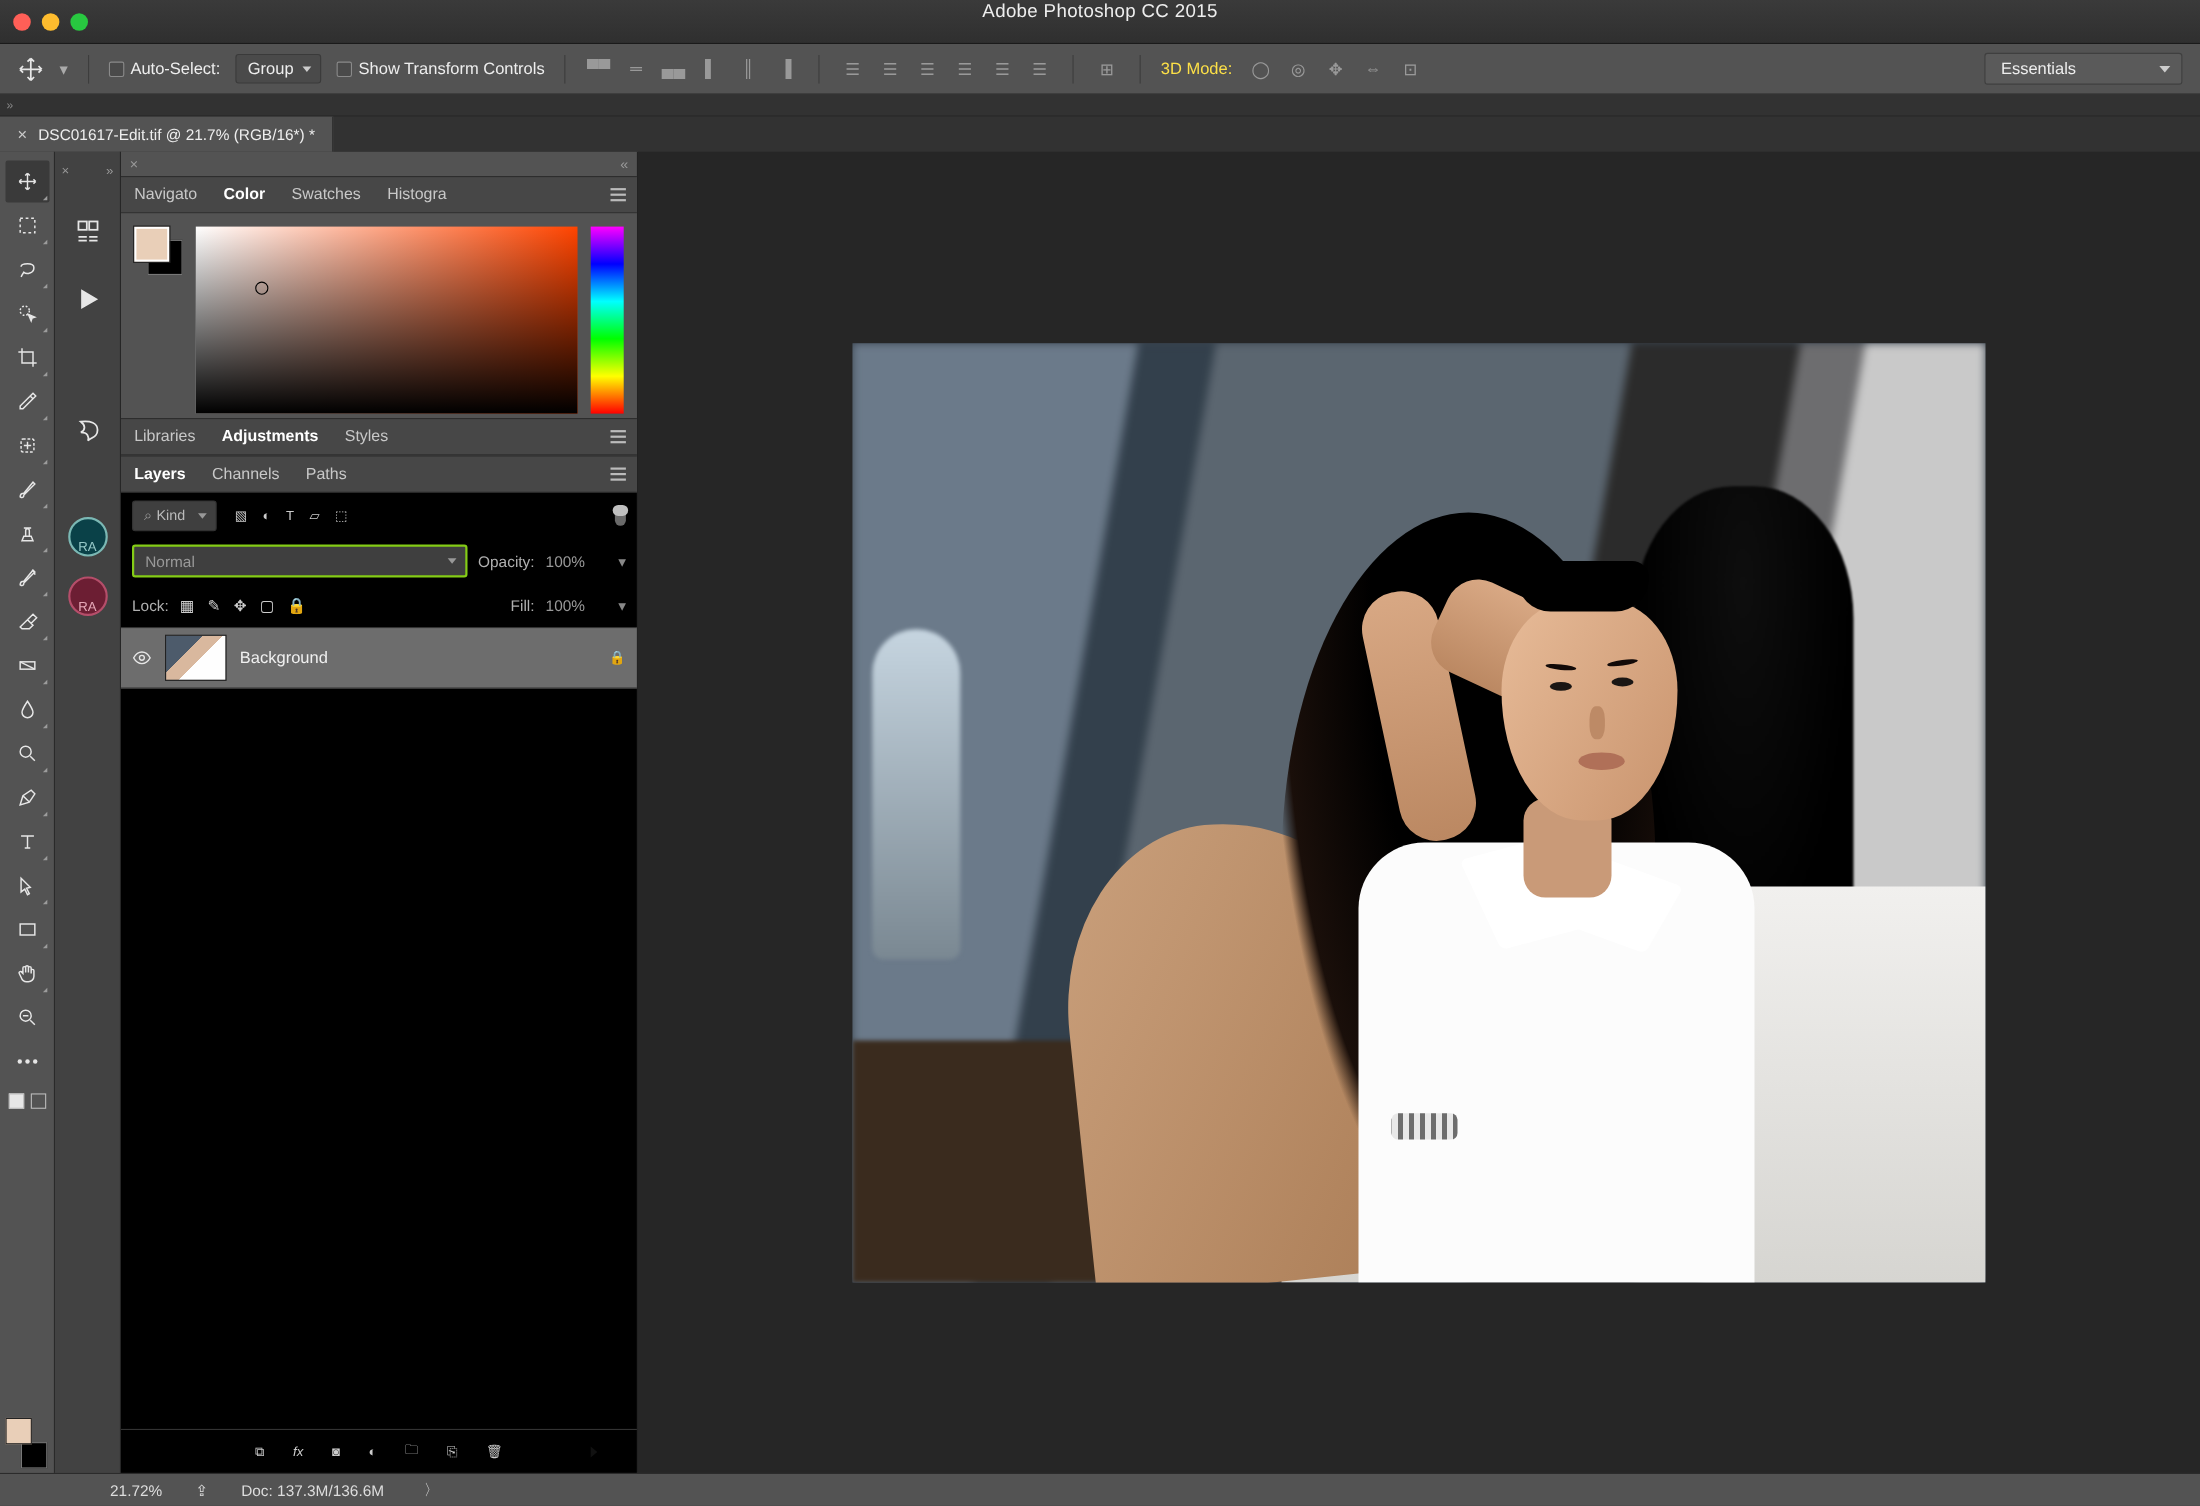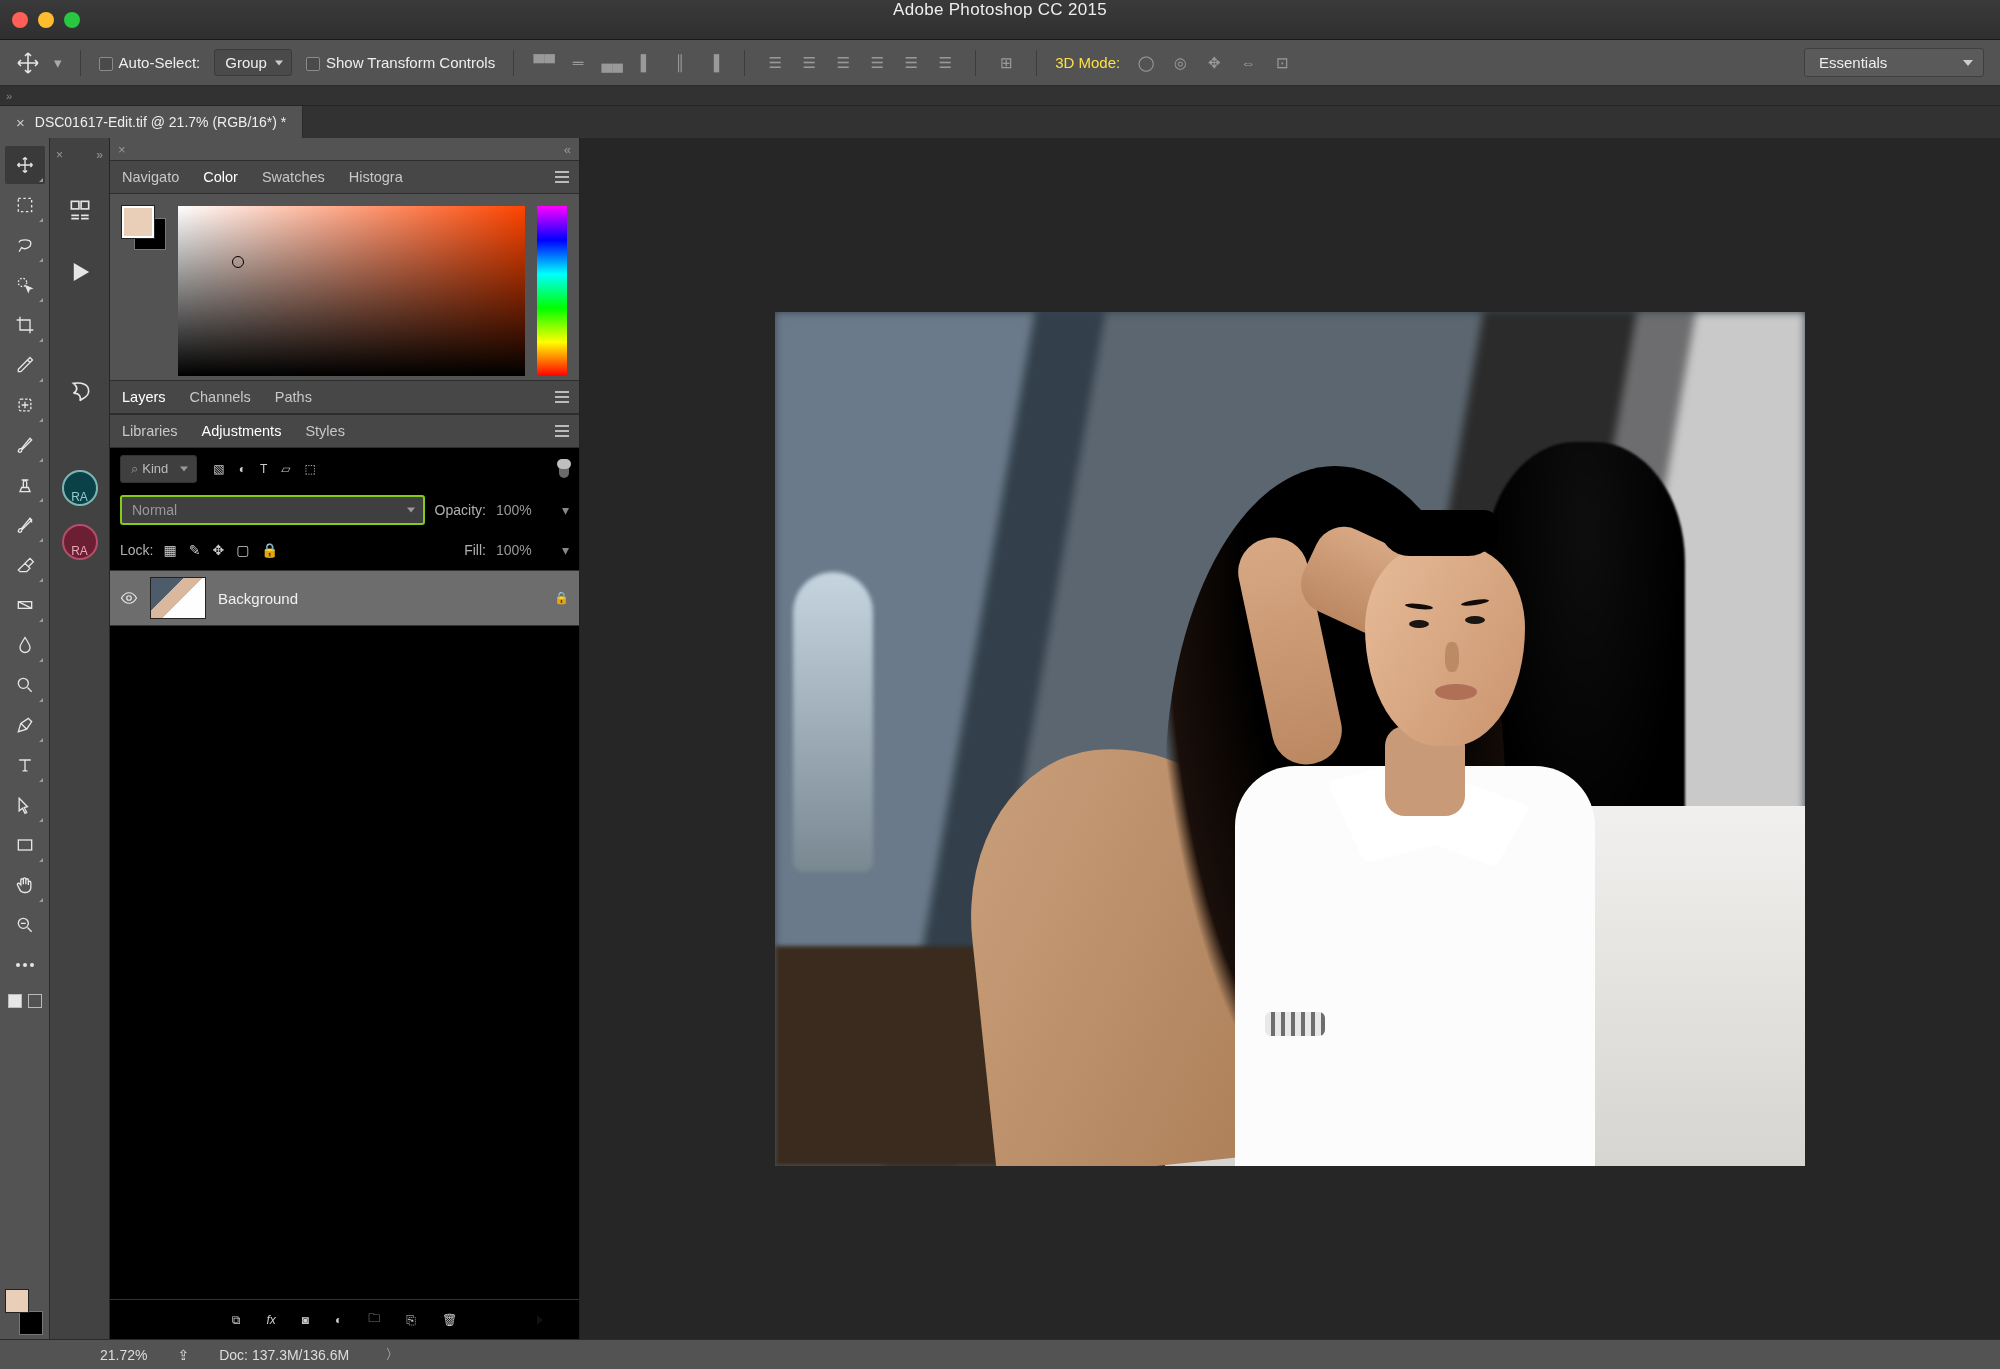--- a/index.html
+++ b/index.html
@@ -53,21 +53,21 @@
 .sec-closebar{height:22px;width:100%;display:flex;justify-content:space-between;padding:0 6px;color:#999;font-size:12px}
 .sec-tool{width:44px;height:44px;display:flex;align-items:center;justify-content:center;border-radius:4px;}
 .sec-tool svg{width:26px;height:26px;stroke:#e6e6e6;fill:none;stroke-width:1.5}
 .avatar{width:36px;height:36px;border-radius:50%;display:flex;align-items:flex-end;justify-content:center;font-size:12px;font-weight:400;border:2px solid}
 
 
 .panels{width:470px;background:#535353;border-right:1px solid #222;display:flex;flex-direction:column;position:relative}
 .panel-close{height:22px;display:flex;justify-content:space-between;padding:0 8px;color:#999;font-size:13px;align-items:center}
 .panel-tabs{height:34px;display:flex;align-items:center;background:#474747;border-top:1px solid #2d2d2d;border-bottom:1px solid #2d2d2d}
 .panel-tabs .ptab{padding:0 12px;color:#c8c8c8;font-size:14.5px;height:100%;display:flex;align-items:center;white-space:nowrap}
-.panel-tabs .ptab.active{color:#fff;font-weight:400}
+.panel-tabs .ptab.active{color:#fff;font-weight:700}
 .panel-tabs .pmenu{margin-left:auto;padding:0 10px;color:#bbb}
 .pmenu-lines{display:flex;flex-direction:column;gap:3px}
 .pmenu-lines span{display:block;width:14px;height:2px;background:#bbb}
 
 
 .color-body{height:186px;background:#535353;display:flex;padding:12px;gap:12px}
 .mini-sw{width:44px;height:44px;position:relative}
 .mini-sw .fg{position:absolute;top:0;left:0;width:32px;height:32px;background:#e9cfb8;border:2px solid #fff;outline:1px solid #222;z-index:2}
 .mini-sw .bg{position:absolute;bottom:0;right:0;width:32px;height:32px;background:#000;border:1px solid #777}
 .color-field{flex:1;height:170px;position:relative;background:linear-gradient(to right,#fff,#ff4400);}
@@ -399,36 +399,36 @@
       <div class="color-field">
           <div class="picker-ring"></div>
         </div>
       <div style="position:relative">
           <div class="hue-strip"></div>
         </div>
       <div class="hue-ptr"></div>
     </div>
 
     <div class="panel-tabs">
+      <div class="ptab">Libraries</div>
+      <div class="ptab active">Adjustments</div>
+      <div class="ptab">Styles</div>
+      <div class="pmenu">
+          <div class="pmenu-lines">
+            <span></span>
+            <span></span>
+            <span></span>
+          </div>
+        </div>
+    </div>
+
+    <div class="panel-tabs">
       <div class="ptab active">Layers</div>
       <div class="ptab">Channels</div>
       <div class="ptab">Paths</div>
-      <div class="pmenu">
-          <div class="pmenu-lines">
-            <span></span>
-            <span></span>
-            <span></span>
-          </div>
-        </div>
-    </div>
-
-    <div class="panel-tabs">
-      <div class="ptab">Libraries</div>
-      <div class="ptab active">Adjustments</div>
-      <div class="ptab">Styles</div>
       <div class="pmenu">
           <div class="pmenu-lines">
             <span></span>
             <span></span>
             <span></span>
           </div>
         </div>
     </div>
 
     <div class="layers-body">

